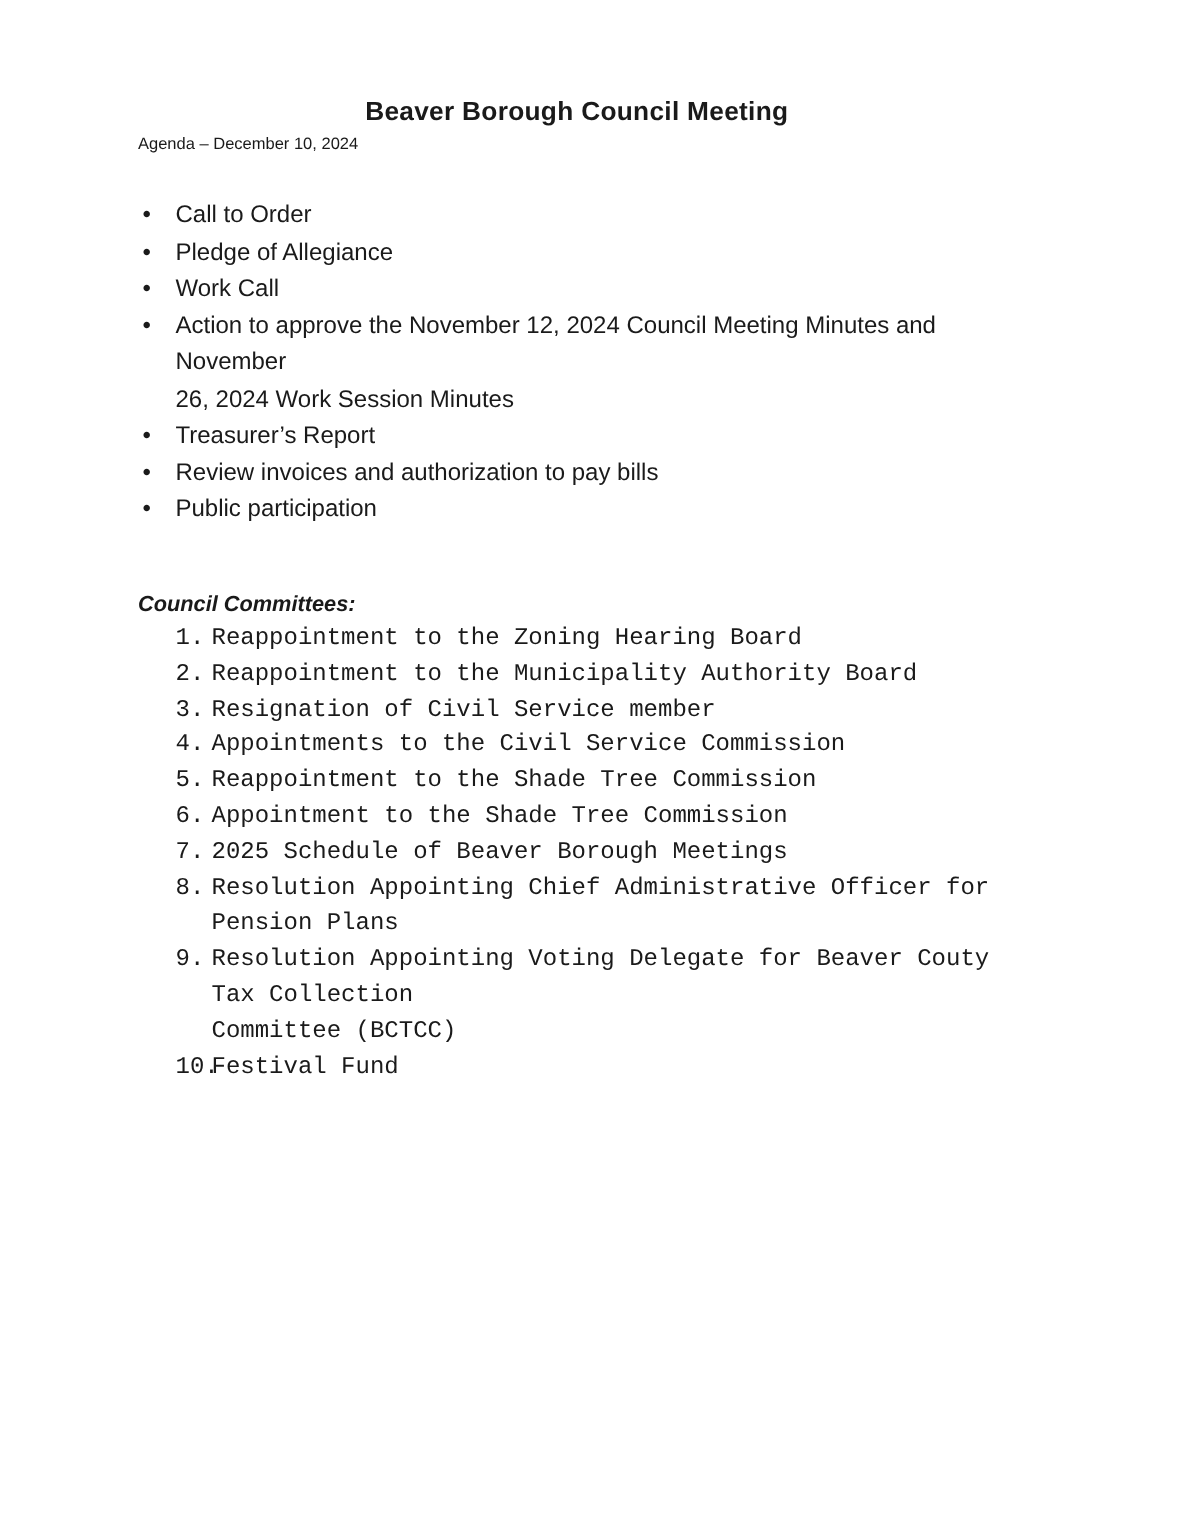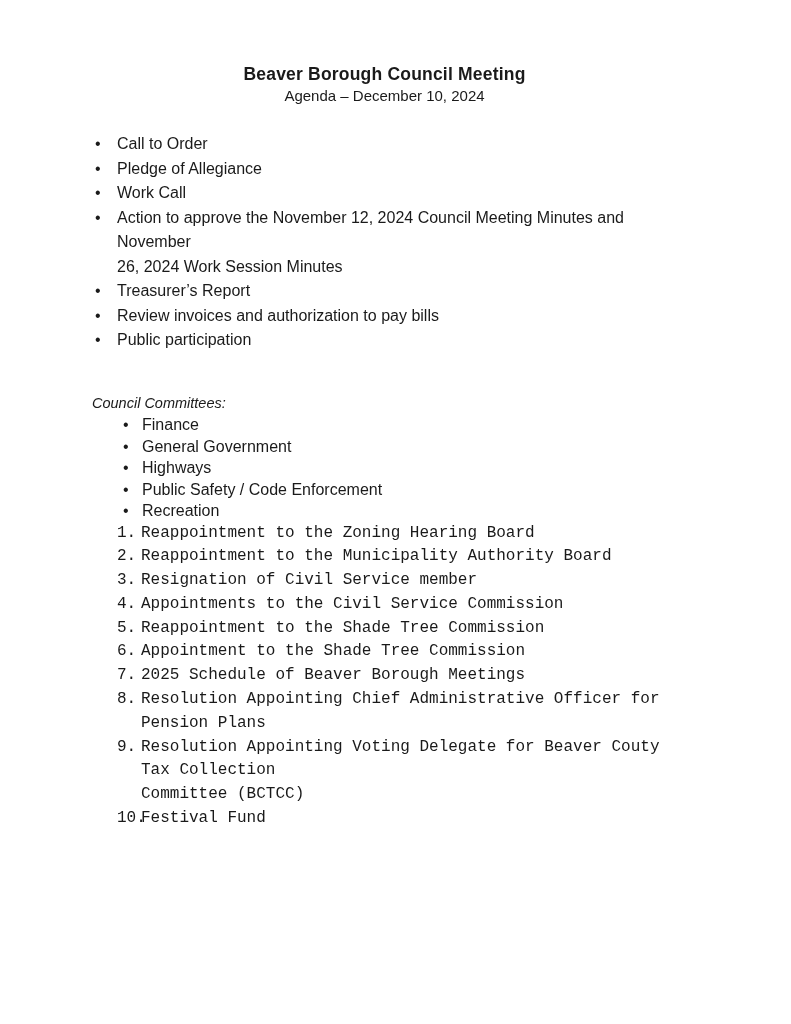--- a/index.html
+++ b/index.html
@@ -24,23 +24,22 @@
   .doc-title {
     margin: 0;
     font-size: 17.5px;
     font-weight: bold;
     line-height: 24px;
     text-align: center;
     letter-spacing: 0.2px;
   }
   .doc-subtitle {
     margin: 0 0 26px 0;
-    font-size: 15px;
+    font-size: 11px;
     line-height: 20px;
-    text-align: center;
   }
   .list {
     margin: 0;
     padding: 0;
     list-style: none;
     font-size: 16px;
   }
   .list li {
     position: relative;
     white-space: pre-line;
@@ -79,21 +78,21 @@
   }
   .motions li::before {
     content: counter(n) ".";
     position: absolute;
     left: 25px;
     top: 0;
   }
   .section-heading {
     margin: 0;
     font-size: 14.5px;
-    font-weight: normal;
+    font-weight: bold;
     font-style: italic;
     line-height: 21.5px;
   }
   .sec-committees .section-heading { margin-top: 40px; }
   .sec-reports    .section-heading { margin-top: 17px; }
   .sec-motions    .section-heading { margin-top: 19px; }
 </style>
 </head>
 <body>
 
@@ -109,27 +108,20 @@
       <li>Work Call</li>
       <li>Action to approve the November 12, 2024 Council Meeting Minutes and November
 26, 2024 Work Session Minutes</li>
       <li>Treasurer’s Report</li>
       <li>Review invoices and authorization to pay bills</li>
       <li>Public participation</li>
     </ul>
 
   <section class="sec-committees">
     <h2 class="section-heading">Council Committees:</h2>
-    <ul class="list sub">
-        <li>Finance</li>
-        <li>General Government</li>
-        <li>Highways</li>
-        <li>Public Safety / Code Enforcement</li>
-        <li>Recreation</li>
-      </ul>
   </section>
 
 
   <section class="sec-motions">
     <ol class="list motions">
         <li>Reappointment to the Zoning Hearing Board</li>
         <li>Reappointment to the Municipality Authority Board</li>
         <li>Resignation of Civil Service member</li>
         <li>Appointments to the Civil Service Commission</li>
         <li>Reappointment to the Shade Tree Commission</li>

